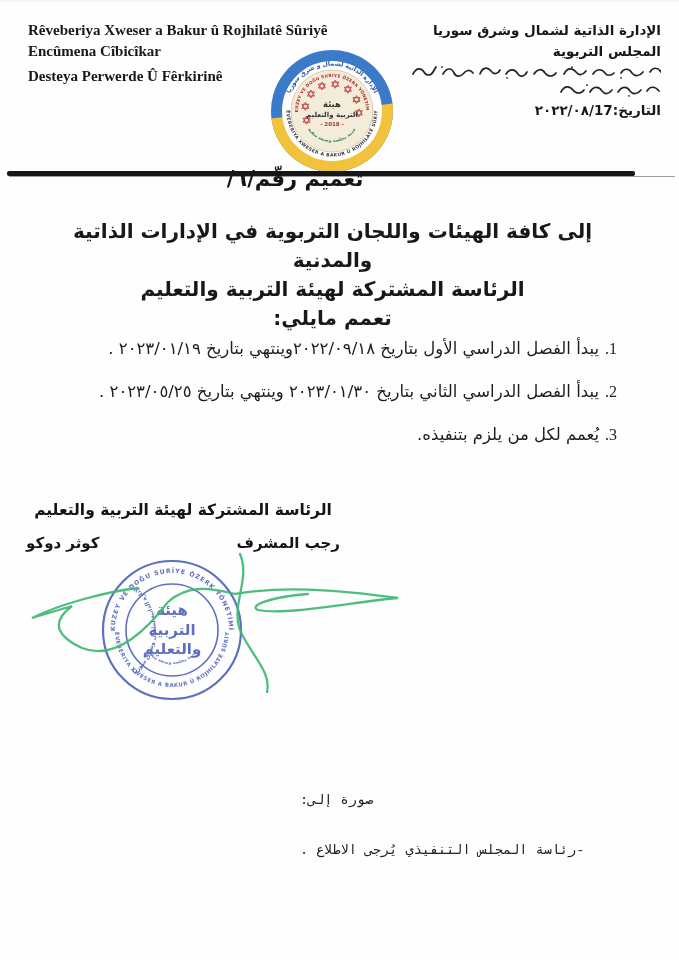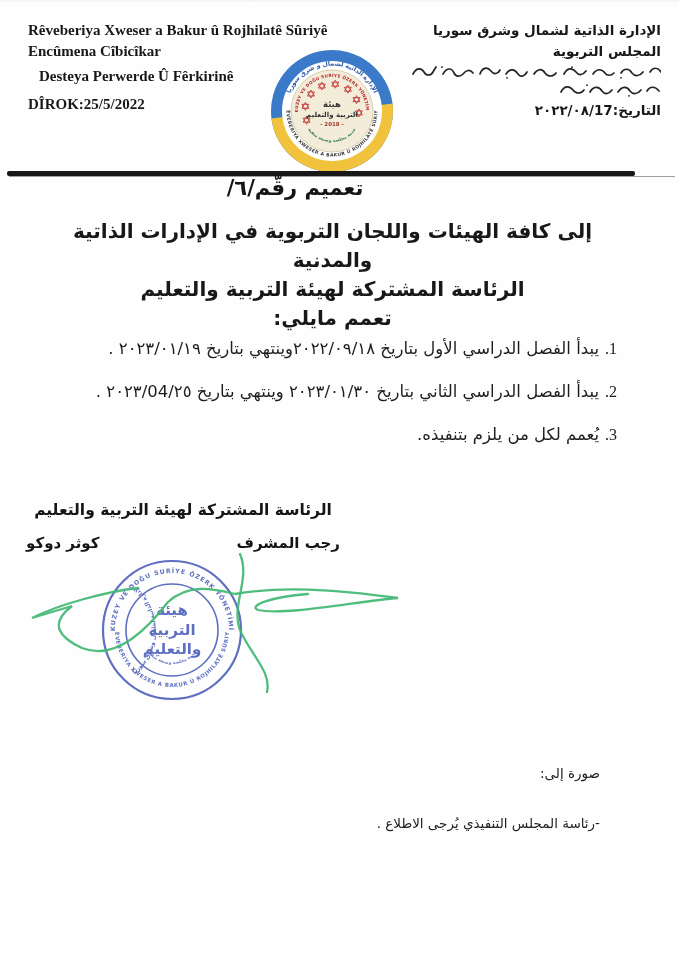--- a/index.html
+++ b/index.html
@@ -8,72 +8,71 @@
     background:#fefefe; overflow:hidden;
     font-family:"DejaVu Sans", sans-serif; color:#1c1c1c;
     border-right:2px solid #e0e0e0;
   }
   
   .hdr-left{
     position:absolute; top:20px; left:28px; width:345px;
     font-family:"Liberation Serif", serif; font-weight:bold;
     font-size:15px; line-height:21px; color:#181818;
   }
-  .hdr-left .gap-sm{margin-top:4px;margin-left:11px;} .hdr-left .gap-md{margin-top:7px;}
+  .hdr-left .gap-sm{margin-top:4px;} .hdr-left .gap-md{margin-top:7px;}
   .hdr-right{
     position:absolute; top:20px; right:18px; width:265px;
     direction:rtl; text-align:right;
     font-size:13.5px; font-weight:bold; line-height:21px; color:#181818;
   }
   .syriac-line{display:block; margin:2px 0 2px auto;}
   .hdr-right .date-line{margin-top:2px;}
   .emblem{position:absolute; top:49px; left:270px; width:124px; height:124px;}
   
   .rule-wrap{position:absolute; top:171px; left:7px; right:0; height:7px;}
   .rule-thick{position:absolute; top:0; left:0; width:628px; height:4.5px; background:#171717; border-radius:2px;}
   .rule-thin{position:absolute; top:4.5px; left:2px; right:4px; height:1px; background:#9e9e9e;}
   
   .doc-title{
-    position:absolute; top:176px; left:0; width:590px; text-align:center;
+    position:absolute; top:167px; left:0; width:590px; text-align:center;
     direction:rtl; font-size:21px; font-weight:bold; color:#151515;
   }
   .address{
     position:absolute; top:217px; left:65px; width:535px; text-align:center;
     direction:rtl; font-size:20px; font-weight:bold; line-height:29px; color:#181818;
   }
   
   .items{position:absolute; top:334px; right:62px; left:58px; direction:rtl;}
   .item{display:flex; gap:6px; font-size:16.5px; line-height:29px; margin-bottom:14px; color:#1d1d1d;}
   .item .num{flex:0 0 auto; font-family:"Liberation Serif", serif; font-size:16px;}
   
   .sig-block{position:absolute; top:501px; left:22px; width:322px; direction:rtl; text-align:center;}
   .sig-title{font-size:15.5px; font-weight:bold; color:#151515;}
   .sig-names{display:flex; justify-content:space-between; margin-top:15px; padding:0 4px;
              font-size:15px; font-weight:bold; color:#151515;}
   .stamp{position:absolute; top:557px; left:99px; width:146px; height:146px;}
   .signature-svg{position:absolute; top:542px; left:20px; width:400px; height:160px;}
   
-  .copies{position:absolute; top:764px; right:79px; width:300px; direction:rtl; text-align:right;
-          font-size:13.5px; color:#222; line-height:18px;}
+  .copies{position:absolute; top:792px; right:79px; width:300px; direction:rtl; text-align:left;
+          font-size:13.5px; color:#222; line-height:18px;font-family:Liberation Mono, monospace;}
   .copies .copy-line{margin-top:32px;}
   .copies .copy-title{margin-top:0;}
   .scan-top{position:absolute;top:0;left:0;right:0;height:3px;
             background:linear-gradient(#f1f1f1,rgba(255,255,255,0));}
 </style>
 </head>
 <body>
 
 <div class="page">
   <div class="scan-top"></div>
 
   <div class="hdr-left">
     <div>Rêveberiya Xweser a Bakur û Rojhilatê Sûriyê</div>
     <div>Encûmena Cîbicîkar</div>
     <div class="gap-sm">Desteya Perwerde Û Fêrkirinê</div>
-    <div class="gap-md">DÎROK:25/5/2022</div>
   </div>
 
   <div class="hdr-right">
     <div>الإدارة الذاتية لشمال وشرق سوريا</div>
     <div>المجلس التربوية</div>
     <svg class="syriac-line" role="img" width="252" height="16" viewBox="0 0 252 16" fill="none" stroke="#242424" stroke-width="1.7" stroke-linecap="round" aria-label="ܡܕܒܪܢܘܬܐ ܝܬܝܬܐ ܕܓܪܒܝܐ ܘܡܕܢܚܐ ܕܣܘܪܝܐ ܣܝܥܬܐ ܕܡܪܕܘܬܐ ܘܝܘܠܦܢܐ">
       <path d="M4 10 c3 -6 8 -7 11 -2 c2 4 7 4 9 0 l3 -5 m7 7 c4 -7 9 -6 11 -1 c2 4 6 4 9 1 c3 -4 7 -5 10 -1 m7 1 c2 -6 7 -8 11 -3 c3 4 7 3 9 -1 m6 4 c4 -6 9 -5 12 0 c3 4 7 2 9 -2 m7 2 c3 -5 8 -6 11 -1 c3 4 8 4 11 0 m8 1 c3 -6 8 -7 12 -2 c3 4 7 3 10 -1 m7 3 c4 -6 9 -5 12 -1 c2 3 6 3 9 0 m7 0 c3 -5 8 -5 11 0 c3 4 8 3 11 -1 m7 0 c3 -5 8 -5 11 0"></path>
       <circle cx="33" cy="3.2" r="0.9" fill="#242424" stroke="none"></circle>
       <circle cx="98" cy="13.8" r="0.9" fill="#242424" stroke="none"></circle>
       <circle cx="163" cy="3.2" r="0.9" fill="#242424" stroke="none"></circle>
@@ -150,21 +149,21 @@
     <div>تعمم مايلي:</div>
   </div>
 
   <div class="items">
     <div class="item">
       <span class="num">1.</span>
       <span class="txt">يبدأ الفصل الدراسي الأول بتاريخ ٢٠٢٢/٠٩/١٨وينتهي بتاريخ ٢٠٢٣/٠١/١٩ .</span>
     </div>
     <div class="item">
       <span class="num">2.</span>
-      <span class="txt">يبدأ الفصل الدراسي الثاني بتاريخ ٢٠٢٣/٠١/٣٠ وينتهي بتاريخ ٢٠٢٣/04/٢٥ .</span>
+      <span class="txt">يبدأ الفصل الدراسي الثاني بتاريخ ٢٠٢٣/٠١/٣٠ وينتهي بتاريخ ٢٠٢٣/٠٥/٢٥ .</span>
     </div>
     <div class="item">
       <span class="num">3.</span>
       <span class="txt">يُعمم لكل من يلزم بتنفيذه.</span>
     </div>
   </div>
 
   <div class="sig-block">
     <div class="sig-title">الرئاسة المشتركة لهيئة التربية والتعليم</div>
     <div class="sig-names">

